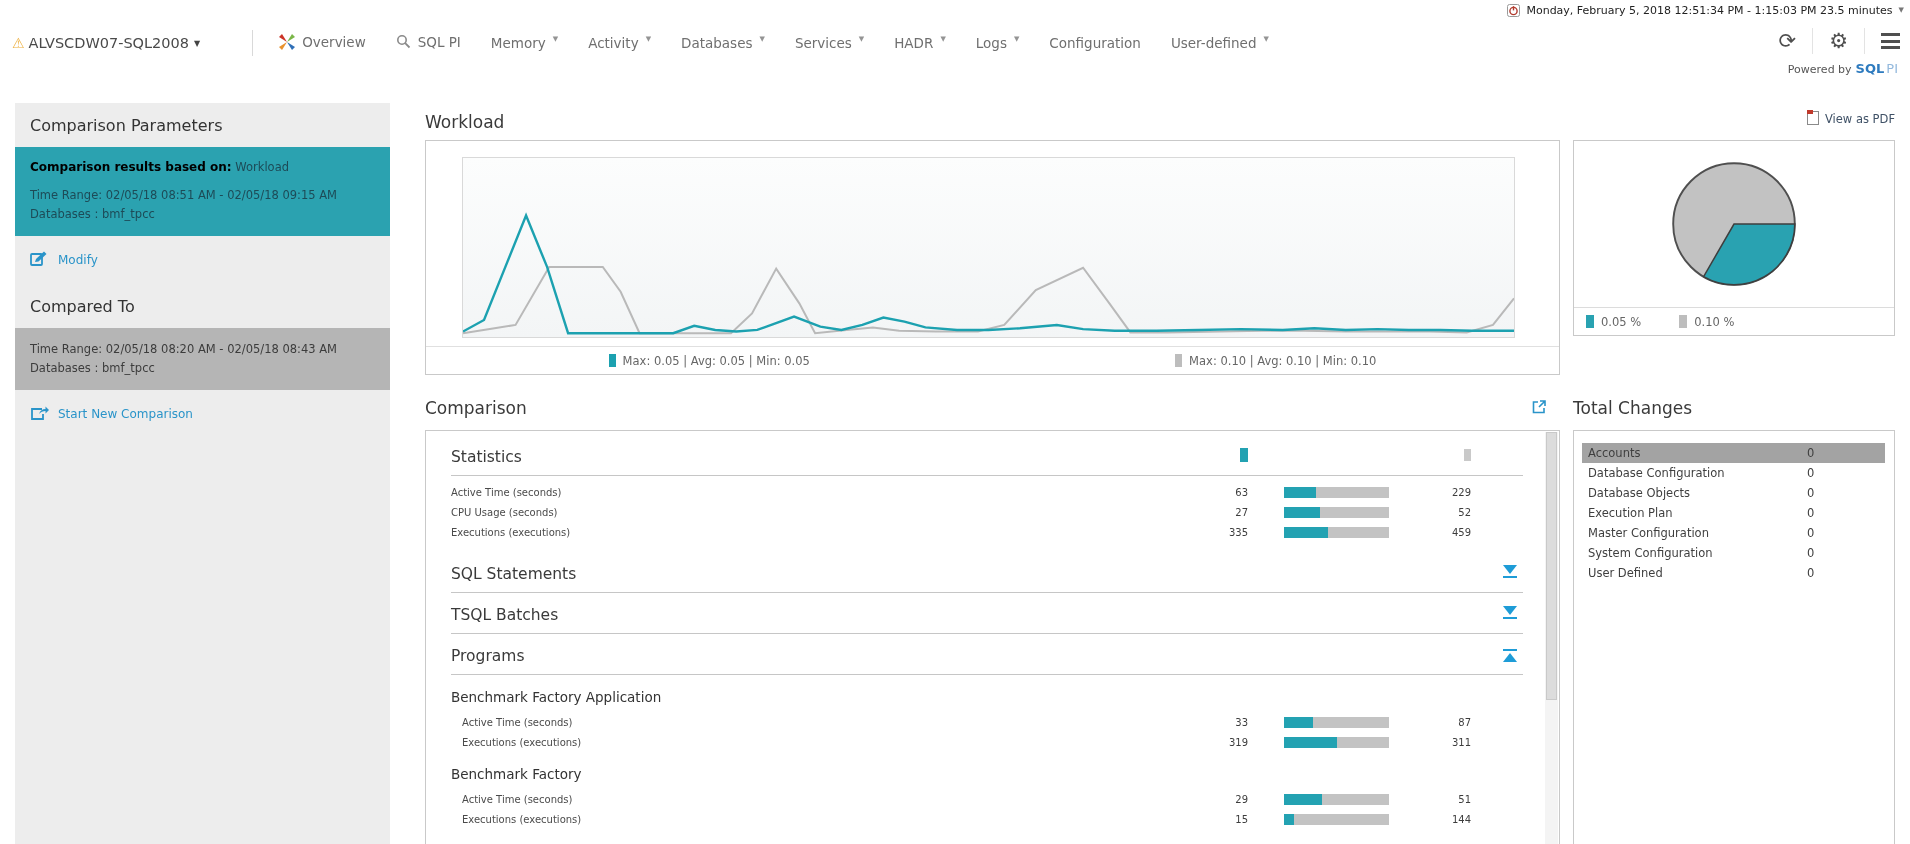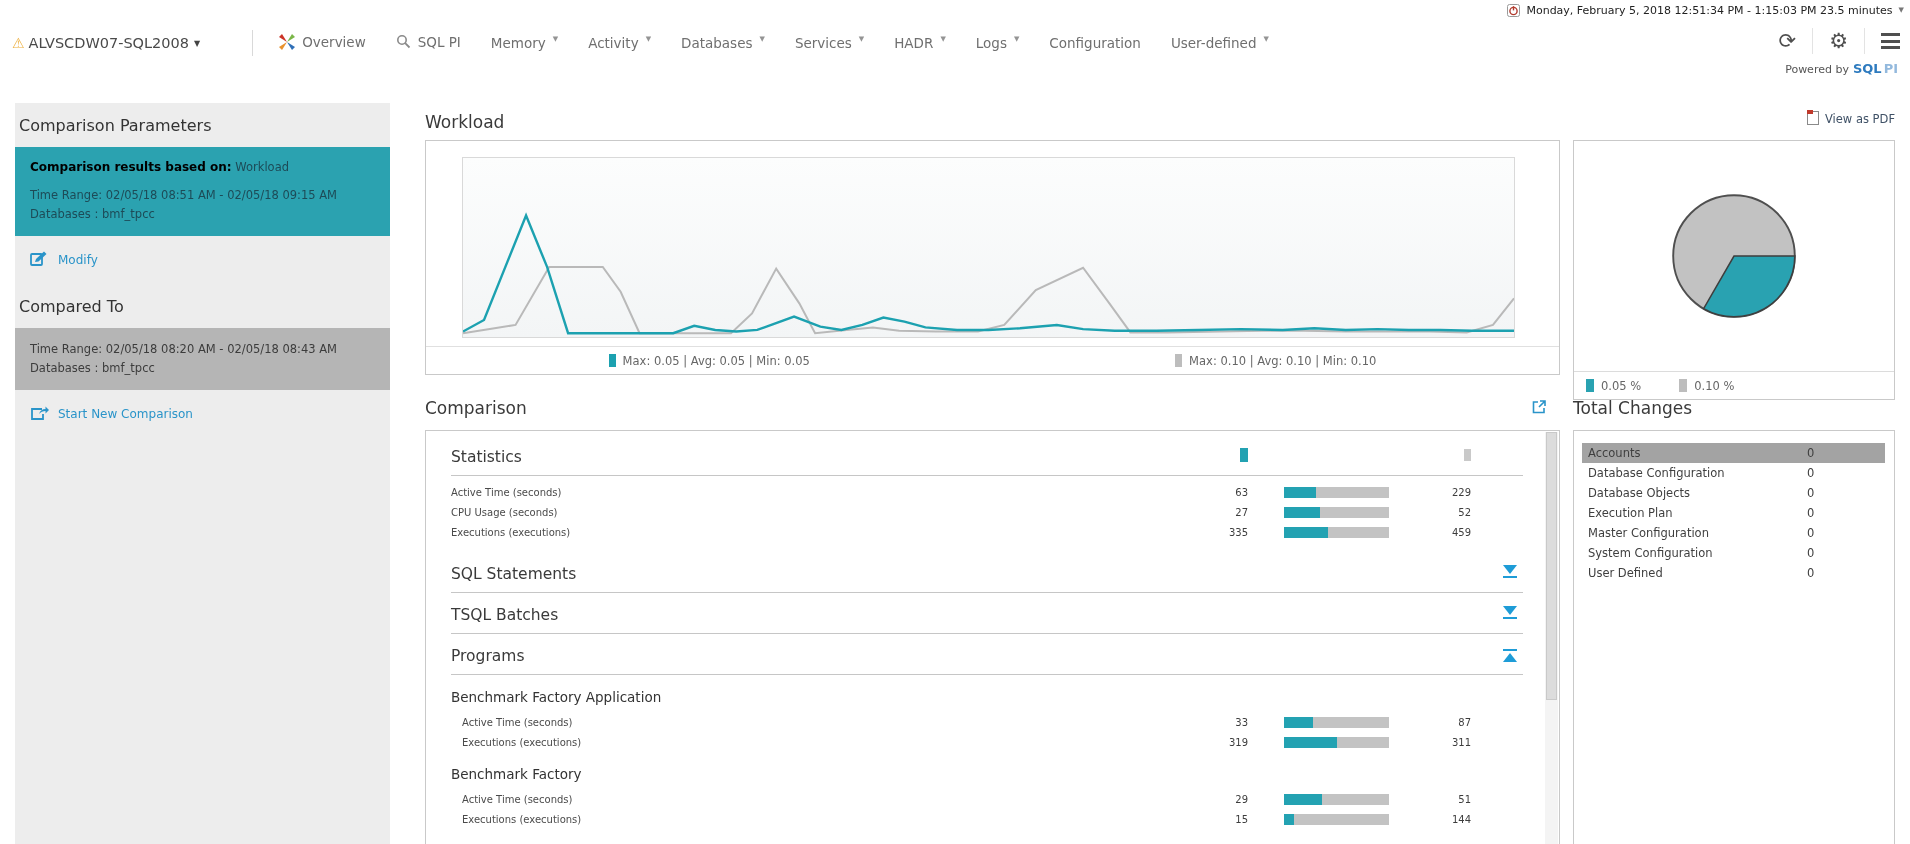--- a/index.html
+++ b/index.html
@@ -24,25 +24,25 @@
   .nav-item { display:inline-flex; align-items:flex-start; gap:7px; font-size:13.5px;
     color:#6f6f6f; cursor:pointer; }
   .nav-caret { font-size:7px; color:#949494; }
   .right-icons { position:absolute; top:28px; right:10px; display:flex; align-items:center; }
   .ric { font-size:21px; color:#4f4f4f; cursor:pointer; line-height:1; }
   .vsep { width:1px; height:26px; background:#e3e3e3; margin:0 16px; }
   .burger { display:inline-flex; flex-direction:column; gap:3.5px; cursor:pointer; }
   .burger div { width:19px; height:3px; background:#4f4f4f; }
   .powered { position:absolute; top:61px; right:12px; font-size:11px; color:#555; }
   .brand-sql { color:#2e7bbf; font-weight:bold; font-size:13px; margin-left:4px; }
-  .brand-pi { color:#93b9dd; font-weight:bold; font-size:13px; margin-left:2px; }
+  .brand-pi { color:#93b9dd; font-weight:normal; font-size:13px; margin-left:2px; }
 
   
   .sidebar { position:absolute; left:15px; top:103px; width:375px; bottom:0; background:#ededed; }
-  .side-title { font-size:16px; color:#333; padding:13px 4px 12px; }
+  .side-title { font-size:16px; color:#333; padding:13px 15px 12px; }
   .teal-box { background:#2ba2b0; padding:13px 15px 15px; font-size:11.5px; color:#1d4b57; }
   .teal-box .l1 { margin-bottom:14px; }
   .teal-box .bold { font-weight:bold; color:#000000; font-size:12px; }
   .teal-box .ln { margin-top:5px; }
   .gray-box { background:#b5b5b5; padding:14px 15px 15px; font-size:11.5px; color:#3c3c3c; }
   .gray-box .ln { margin-top:5px; }
   .side-link { display:flex; align-items:center; gap:9px; padding:14px 15px;
     color:#2a94c9; font-size:12px; cursor:pointer; }
 
   
@@ -62,21 +62,21 @@
     border-top:1px solid #e0e0e0; display:flex; }
   .wl-legend .half { flex:1; display:flex; align-items:center; justify-content:center; }
   .lg { display:inline-flex; align-items:center; gap:7px; font-size:11.5px; color:#666; }
   .sw { width:7px; height:13px; display:inline-block; }
 
   
   .pdf-row { position:absolute; left:1573px; top:110px; width:322px;
     display:flex; justify-content:flex-end; }
   .pdf-link { display:inline-flex; align-items:center; gap:6px; font-size:11.5px;
     color:#3f5166; cursor:pointer; }
-  .pie-panel { position:absolute; left:1573px; top:140px; width:322px; height:260px; }
+  .pie-panel { position:absolute; left:1573px; top:140px; width:322px; height:196px; }
   .pie-box { position:absolute; left:0; right:0; top:0; bottom:28px;
     display:flex; align-items:center; justify-content:center; }
   .pie-box svg { width:152px; height:152px; }
   .pie-legend { position:absolute; left:0; right:0; bottom:0; height:28px;
     border-top:1px solid #dcdcdc; display:flex; align-items:center; gap:38px; padding-left:12px; }
 
   
   .comparison-panel { position:absolute; left:425px; top:430px; width:1135px; bottom:-2px; overflow:hidden; }
   .comp-body { position:absolute; left:0; right:14px; top:0; bottom:0; padding:4px 22px 0 25px; }
   .cgrid { display:grid; grid-template-columns:1fr 70px 36px 105px 20px 62px 52px; align-items:center; }

